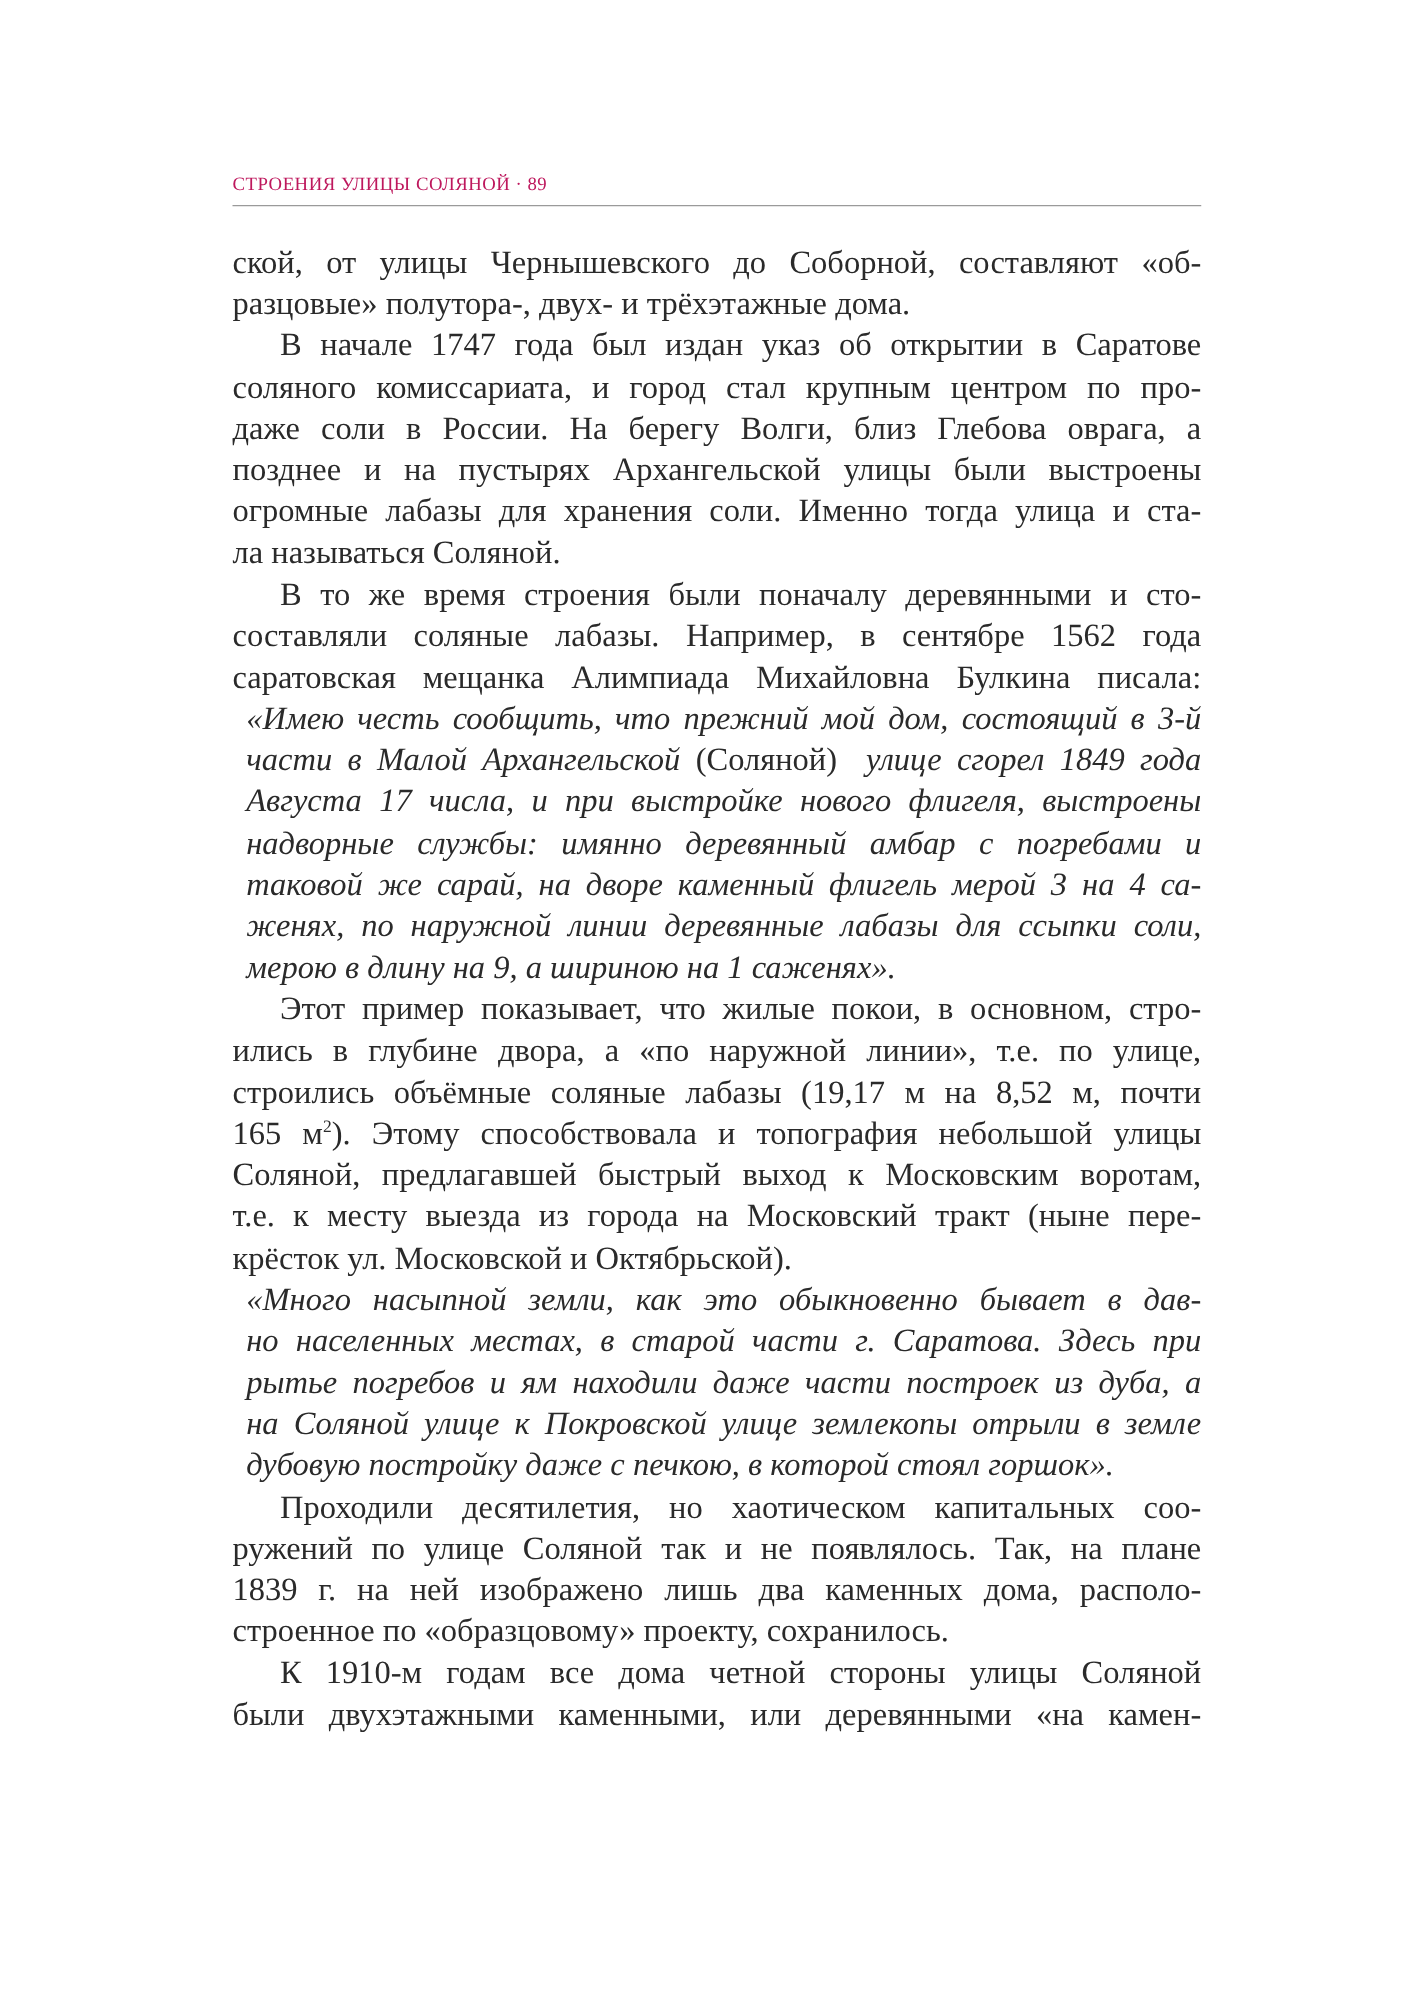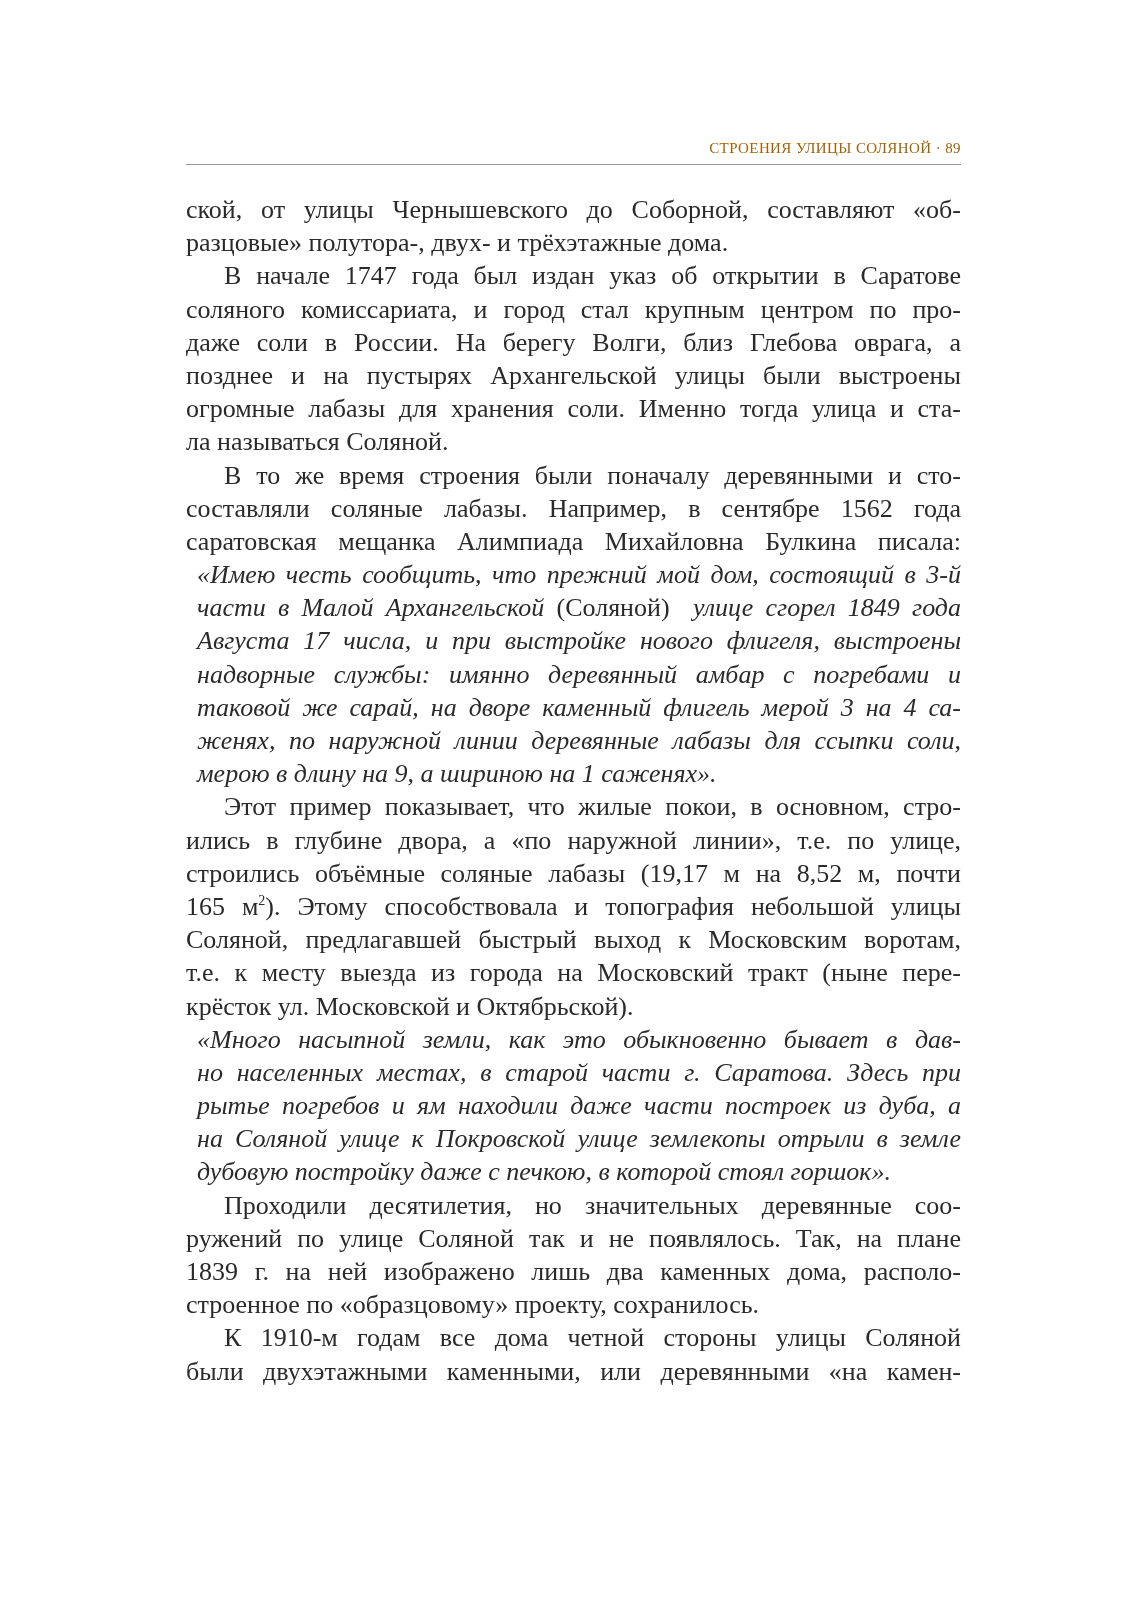--- a/index.html
+++ b/index.html
@@ -8,24 +8,23 @@
       background: #ffffff;
       position: relative;
       overflow: hidden;
       font-family: "Liberation Serif", "DejaVu Serif", serif;
       color: #2a2a2a;
     }
     .running-head {
       position: absolute;
       left: 186px; right: 167px;
       top: 140px;
-      text-align: right;
       font-size: 15px;
       letter-spacing: 0.4px;
-      color: #a16207;
+      color: #be185d;
     }
     .head-rule {
       position: absolute;
       left: 186px; right: 167px;
       top: 164px;
       height: 0;
       border-top: 1.2px solid #9a9a9a;
     }
     .text-block {
       position: absolute;
@@ -78,19 +77,19 @@
     <div class="line"><span>строились объёмные соляные лабазы (19,17 м на 8,52 м, почти</span></div>
     <div class="line"><span>165 м</span><sup>2</sup><span>). Этому способствовала и топография небольшой улицы</span></div>
     <div class="line"><span>Соляной, предлагавшей быстрый выход к Московским воротам,</span></div>
     <div class="line"><span>т.е. к месту выезда из города на Московский тракт (ныне пере-</span></div>
     <div class="line last"><span>крёсток ул. Московской и Октябрьской).</span></div>
     <div class="line"><span class="it">«Много насыпной земли, как это обыкновенно бывает в дав-</span></div>
     <div class="line"><span class="it">но населенных местах, в старой части г. Саратова. Здесь при</span></div>
     <div class="line"><span class="it">рытье погребов и ям находили даже части построек из дуба, а</span></div>
     <div class="line"><span class="it">на Соляной улице к Покровской улице землекопы отрыли в земле</span></div>
     <div class="line last"><span class="it">дубовую постройку даже с печкою, в которой стоял горшок».</span></div>
-    <div class="line indent"><span>Проходили десятилетия, но значительных деревянные соо-</span></div>
+    <div class="line indent"><span>Проходили десятилетия, но хаотическом капитальных соо-</span></div>
     <div class="line"><span>ружений по улице Соляной так и не появлялось. Так, на плане</span></div>
     <div class="line"><span>1839 г. на ней изображено лишь два каменных дома, располо-</span></div>
     <div class="line last"><span>строенное по «образцовому» проекту, сохранилось.</span></div>
     <div class="line indent"><span>К 1910-м годам все дома четной стороны улицы Соляной</span></div>
     <div class="line"><span>были двухэтажными каменными, или деревянными «на камен-</span></div>
   </div>
 
 </body></html>

